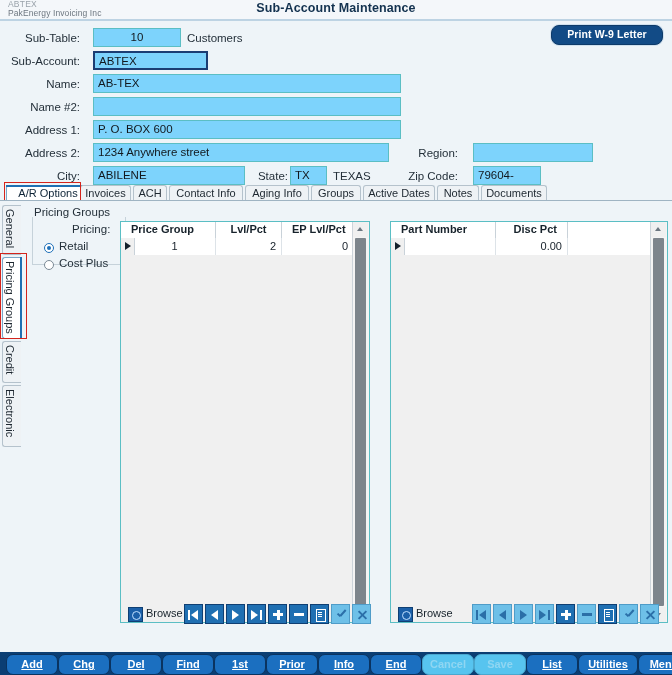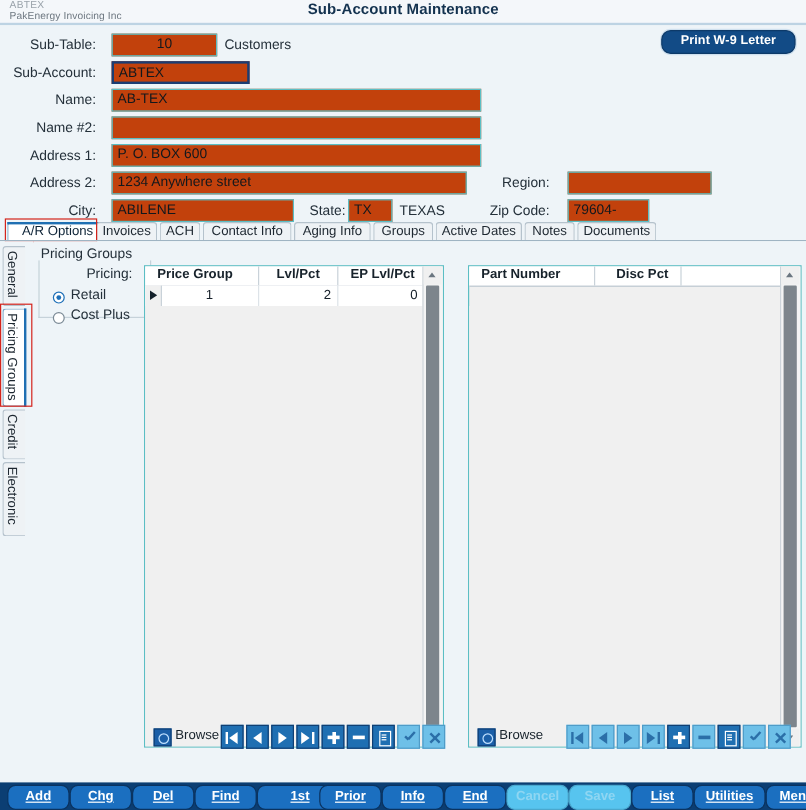--- a/index.html
+++ b/index.html
@@ -15,21 +15,21 @@
   
   .titlestrip{position:absolute;left:0;top:0;width:672px;height:20px;background:#f4f7fa;border-bottom:1px solid #cfd9e2;}
   .winwp{position:absolute;left:8px;top:-1px;font-size:8.5px;color:#9aa3ab;letter-spacing:.2px;}
   .company{position:absolute;left:8px;top:8px;font-size:8.5px;color:#6d7780;letter-spacing:.1px;}
   .screentitle{position:absolute;left:0;top:1px;width:672px;text-align:center;font-size:12.5px;font-weight:bold;color:#13324f;letter-spacing:.1px;}
   .titlerule{position:absolute;left:0;top:19px;width:672px;height:2px;background:#bdd3e3;}
 
   
   .form{position:absolute;left:0;top:21px;width:672px;height:162px;background:#eef4f8;}
   .lbl{position:absolute;font-size:11.5px;color:#24303a;text-align:right;white-space:nowrap;}
-  .fld{position:absolute;background:#c2410c;border:1px solid #5bbec4;box-sizing:border-box;
+  .fld{position:absolute;background:#7dd3fc;border:1px solid #5bbec4;box-sizing:border-box;
        font-family:"Liberation Sans",sans-serif;font-size:11.5px;color:#12181d;
        padding:0 4px;line-height:17px;height:19px;}
   .fld.center{text-align:center;}
   .fld.focus{border:2px solid #1b3d73;}
   .statictext{position:absolute;font-size:11.5px;color:#24303a;white-space:nowrap;}
 
   .topbtn{position:absolute;height:18px;background:#124b86;border:1px solid #0d3a69;border-radius:8px;
           color:#ffffff;font-size:10.5px;font-weight:bold;line-height:17px;text-align:center;
           box-shadow:0 0 0 1px #cfe0ee;cursor:pointer;letter-spacing:.1px;}
 
@@ -232,20 +232,25 @@
             <span class="sarrow"></span>
           </div>
       </div>
     </div>
 
     <div class="gridbox" style="left:362px;top:20px;width:278px;height:402px;">
       <div class="ghead">
         <div class="ghcell" style="left:0;width:105px;">Part Number</div>
         <div class="ghcell" style="left:105px;width:72px;text-align:right;">Disc Pct</div>
       </div>
+      <div class="grow" style="top:16px;">
+        <div class="gind"></div>
+        <div class="gcell" style="left:13px;width:92px;"></div>
+        <div class="gcell" style="left:105px;width:72px;text-align:right;">0.00</div>
+      </div>
       <div class="gbody"></div>
       <div class="vscroll">
         <div class="sbtn up">
             <span class="sarrow"></span>
           </div>
         <div class="thumb"></div>
         <div class="sbtn dn">
             <span class="sarrow"></span>
           </div>
       </div>
@@ -365,21 +370,21 @@
         </div>
     </div>
 
   </div>
 
   <div class="bottombar">
     <div class="bbtn" style="left:6px;width:50px;"><u>Add</u></div>
     <div class="bbtn" style="left:58px;width:50px;"><u>Chg</u></div>
     <div class="bbtn" style="left:110px;width:50px;"><u>Del</u></div>
     <div class="bbtn" style="left:162px;width:50px;"><u>Find</u></div>
-    <div class="bbtn" style="left:214px;width:50px;padding-left:10px;"><u>1st</u></div>
+    <div class="bbtn" style="left:214px;width:50px;"><u>1st</u></div>
     <div class="bbtn" style="left:266px;width:50px;"><u>Prior</u></div>
     <div class="bbtn" style="left:318px;width:50px;"><u>Info</u></div>
     <div class="bbtn" style="left:370px;width:50px;"><u>End</u></div>
     <div class="bbtn dis" style="left:422px;width:50px;"><span>Cancel</span></div>
     <div class="bbtn dis" style="left:474px;width:50px;"><span>Save</span></div>
     <div class="bbtn" style="left:526px;width:50px;"><u>List</u></div>
     <div class="bbtn" style="left:578px;width:58px;"><u>Utilities</u></div>
     <div class="bbtn" style="left:638px;width:50px;"><u>Menu</u></div>
   </div>
 

